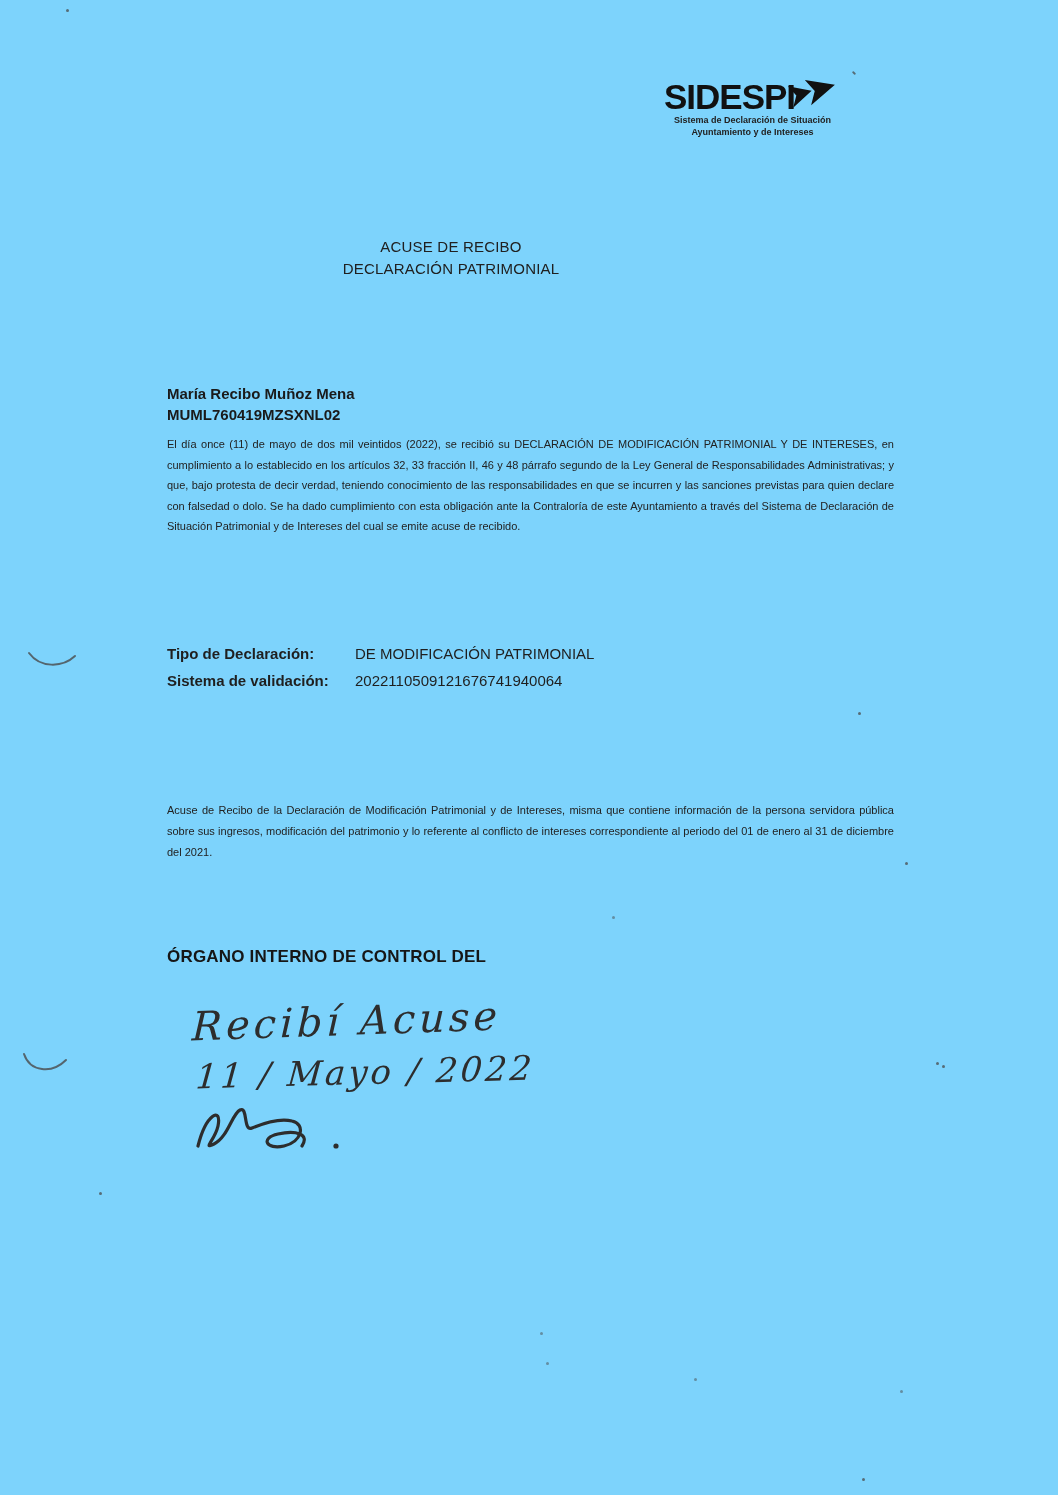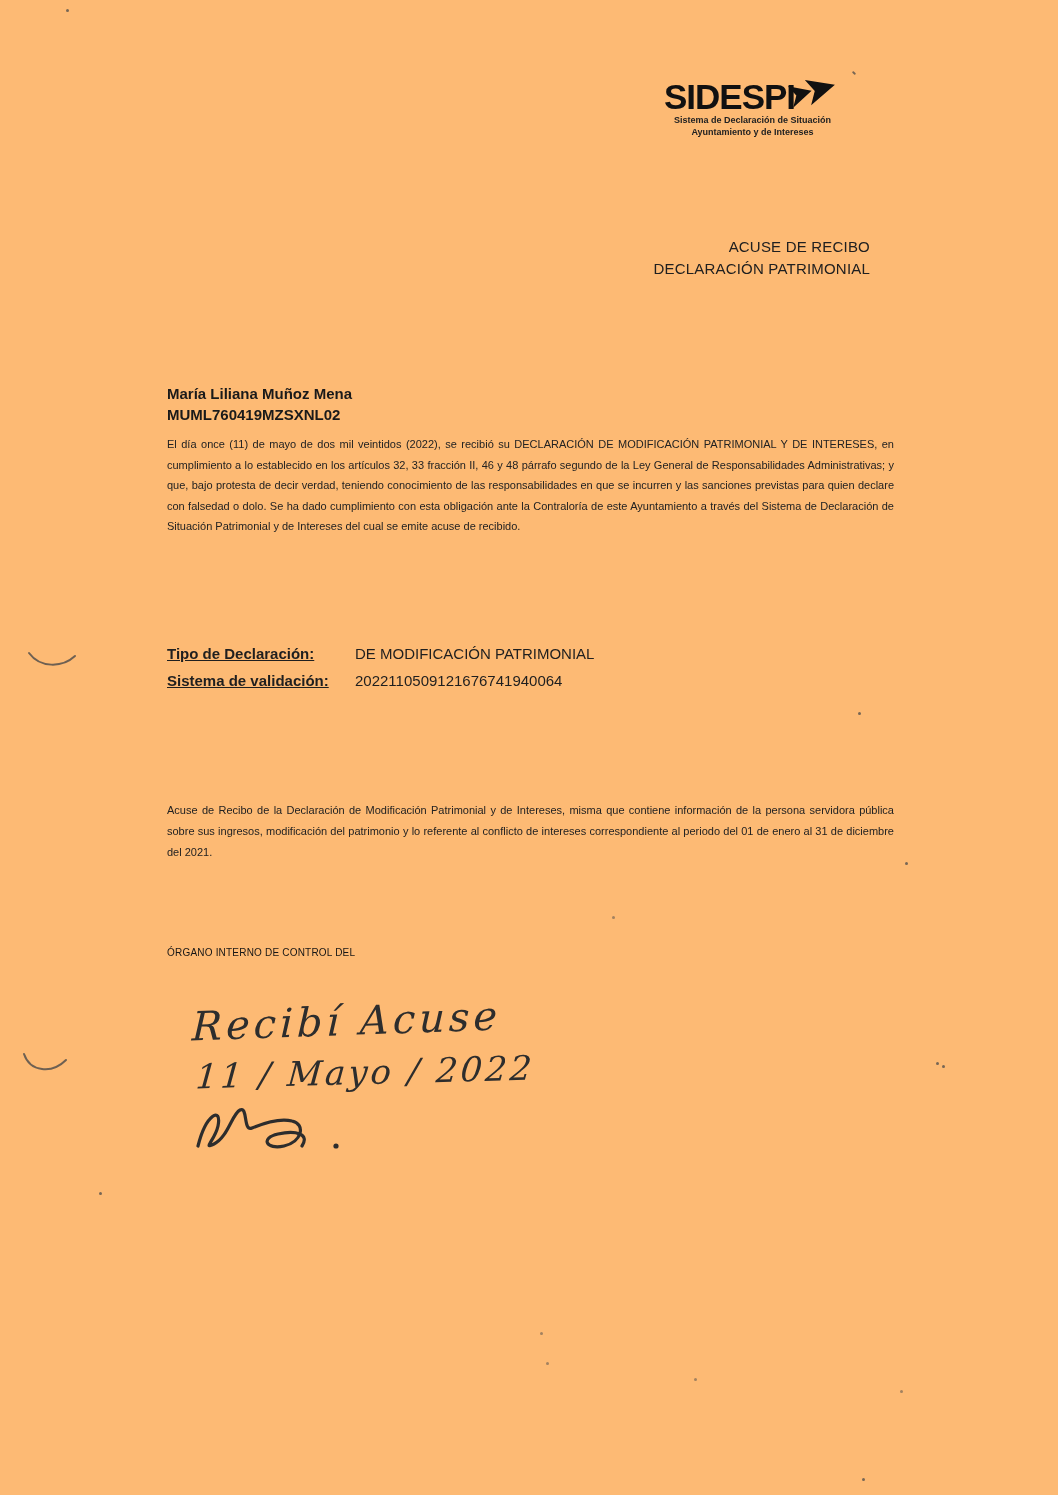--- a/index.html
+++ b/index.html
@@ -4,21 +4,21 @@
 <style>
   * { margin: 0; padding: 0; box-sizing: border-box; }
   html, body { background: #e8e8e8; }
   body { font-family: "Liberation Sans", sans-serif; }
 
   .page {
     position: relative;
     width: 1058px;
     height: 1495px;
     margin: 0 auto;
-    background: #fdba74;
+    background: #7dd3fc;
     color: #1d1d1d;
     overflow: hidden;
   }
 
   
   .logo {
     position: absolute;
     left: 645px;
     top: 78px;
     width: 215px;
@@ -48,21 +48,21 @@
     color: #222;
     line-height: 12px;
   }
 
   
   .doc-title {
     position: absolute;
     left: 0;
     top: 236px;
     width: 870px;
-    text-align: right;
+    text-align: center;
     font-size: 15px;
     color: #202020;
     line-height: 22px;
     letter-spacing: 0.2px;
     padding-left: 32px;
   }
 
   
   .declarant {
     position: absolute;
@@ -98,31 +98,30 @@
   }
   .kv-row {
     display: flex;
     margin-bottom: 7px;
     line-height: 20px;
   }
   .kv-label {
     width: 188px;
     flex: 0 0 188px;
     font-weight: bold;
-    text-decoration: underline;
   }
   .kv-value { white-space: nowrap; }
 
   
   .organ-heading {
     position: absolute;
     left: 167px;
     top: 947px;
-    font-size: 10px;
-    font-weight: normal;
+    font-size: 17px;
+    font-weight: bold;
     letter-spacing: 0.2px;
     color: #161616;
   }
 
   
   .hand {
     position: absolute;
     color: #2d2d2d;
     font-family: "DejaVu Serif", serif;
     font-style: italic;
@@ -181,21 +180,21 @@
       <div>Ayuntamiento y de Intereses</div>
     </div>
   </div>
 
   <div class="doc-title">
     <div>ACUSE DE RECIBO</div>
     <div>DECLARACIÓN PATRIMONIAL</div>
   </div>
 
   <div class="declarant">
-    <div>María Liliana Muñoz Mena</div>
+    <div>María Recibo Muñoz Mena</div>
     <div>MUML760419MZSXNL02</div>
   </div>
 
   <p class="body-par par-1">El día once (11) de mayo de dos mil veintidos (2022), se recibió su DECLARACIÓN DE MODIFICACIÓN PATRIMONIAL Y DE INTERESES, en cumplimiento a lo establecido en los artículos 32, 33 fracción II, 46 y 48 párrafo segundo de la Ley General de Responsabilidades Administrativas; y que, bajo protesta de decir verdad, teniendo conocimiento de las responsabilidades en que se incurren y las sanciones previstas para quien declare con falsedad o dolo. Se ha dado cumplimiento con esta obligación ante la Contraloría de este Ayuntamiento a través del Sistema de Declaración de Situación Patrimonial y de Intereses del cual se emite acuse de recibido.</p>
 
   <div class="details">
     <div class="kv-row">
       <span class="kv-label">Tipo de Declaración:</span>
       <span class="kv-value">DE MODIFICACIÓN PATRIMONIAL</span>
     </div>

